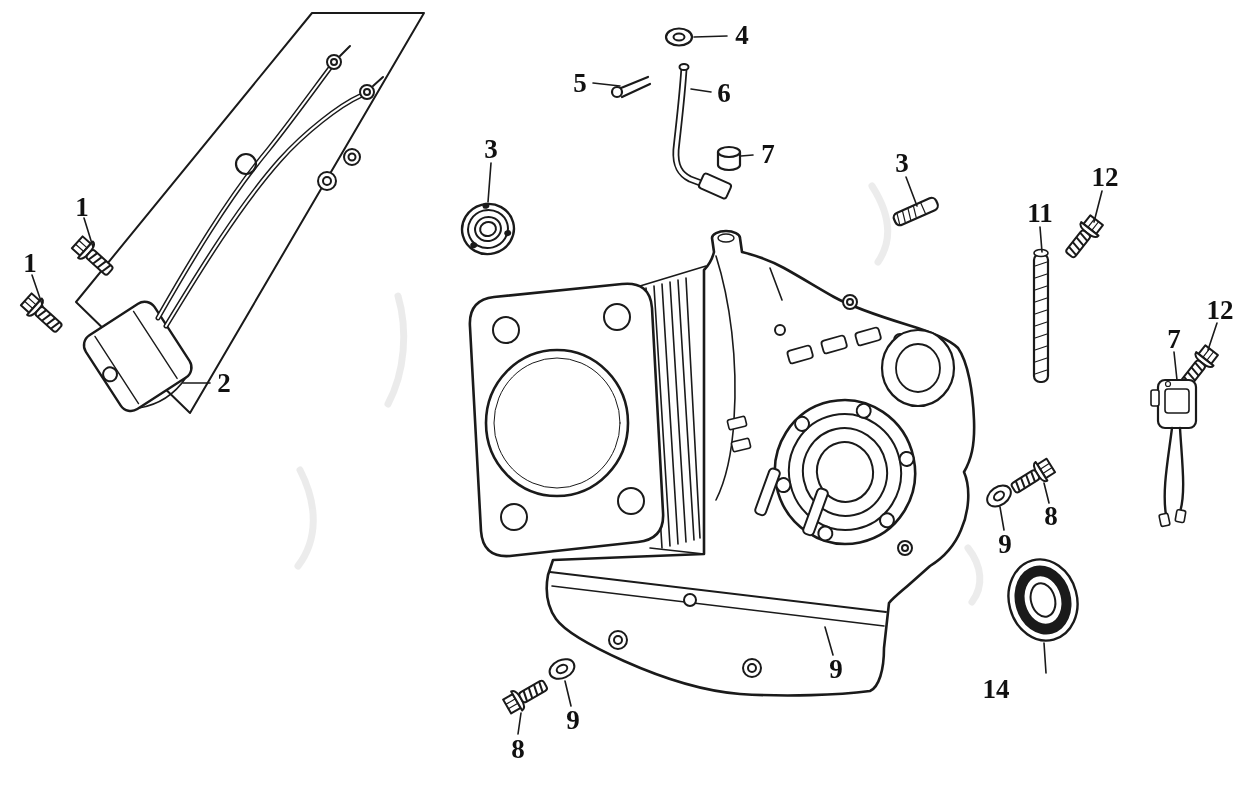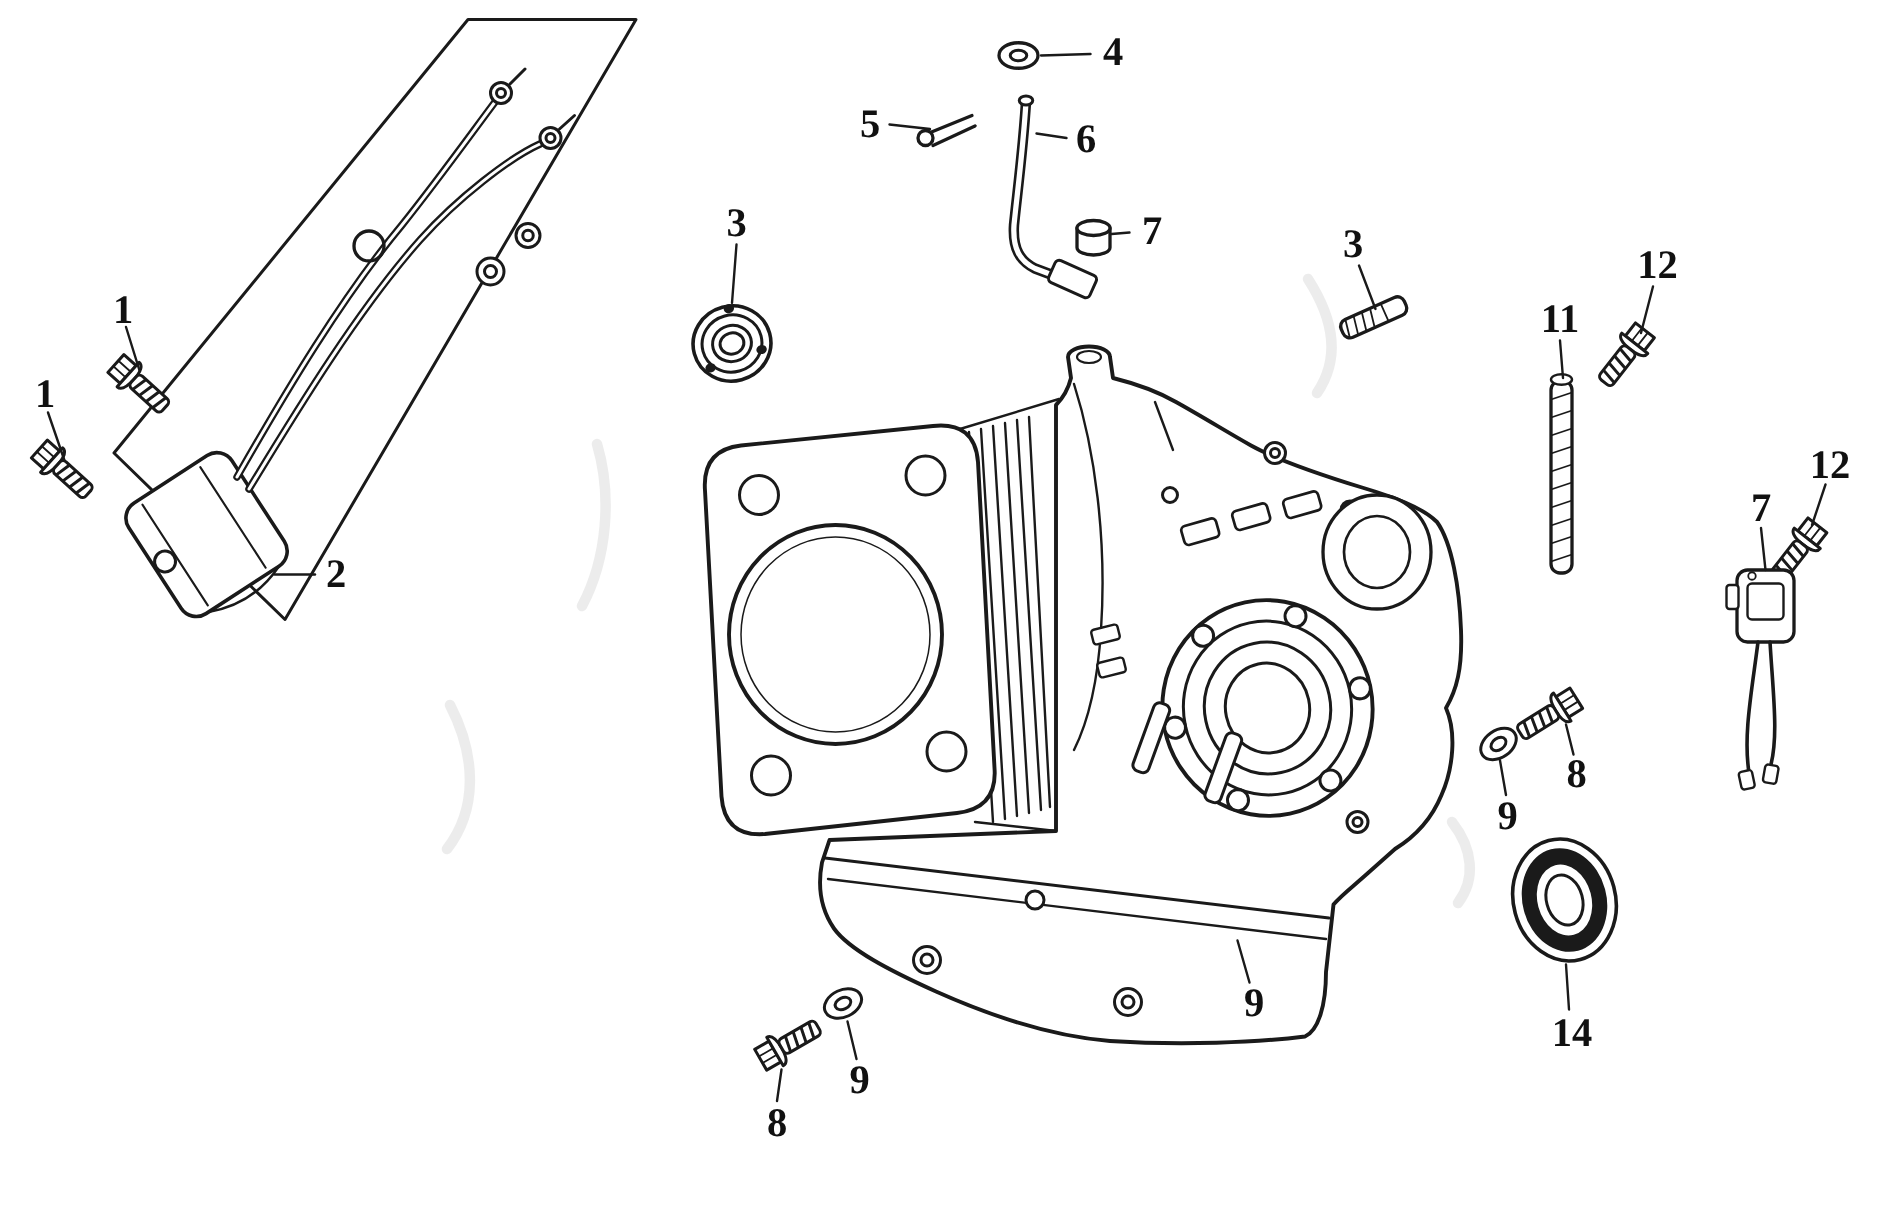--- a/index.html
+++ b/index.html
@@ -299,18 +299,18 @@
   <div class="part-label" style="left:580px;top:83px">5</div>
   <div class="part-label" style="left:724px;top:93px">6</div>
   <div class="part-label" style="left:768px;top:154px">7</div>
   <div class="part-label" style="left:902px;top:163px">3</div>
   <div class="part-label" style="left:1040px;top:213px">11</div>
   <div class="part-label" style="left:1105px;top:177px">12</div>
   <div class="part-label" style="left:1220px;top:310px">12</div>
   <div class="part-label" style="left:1174px;top:339px">7</div>
   <div class="part-label" style="left:1051px;top:516px">8</div>
   <div class="part-label" style="left:1005px;top:544px">9</div>
-  <div class="part-label" style="left:1048px;top:689px">14</div>
+  <div class="part-label" style="left:996px;top:689px">14</div>
   <div class="part-label" style="left:836px;top:669px">9</div>
   <div class="part-label" style="left:573px;top:720px">9</div>
   <div class="part-label" style="left:518px;top:749px">8</div>
 
 </div>
 
 </body></html>

